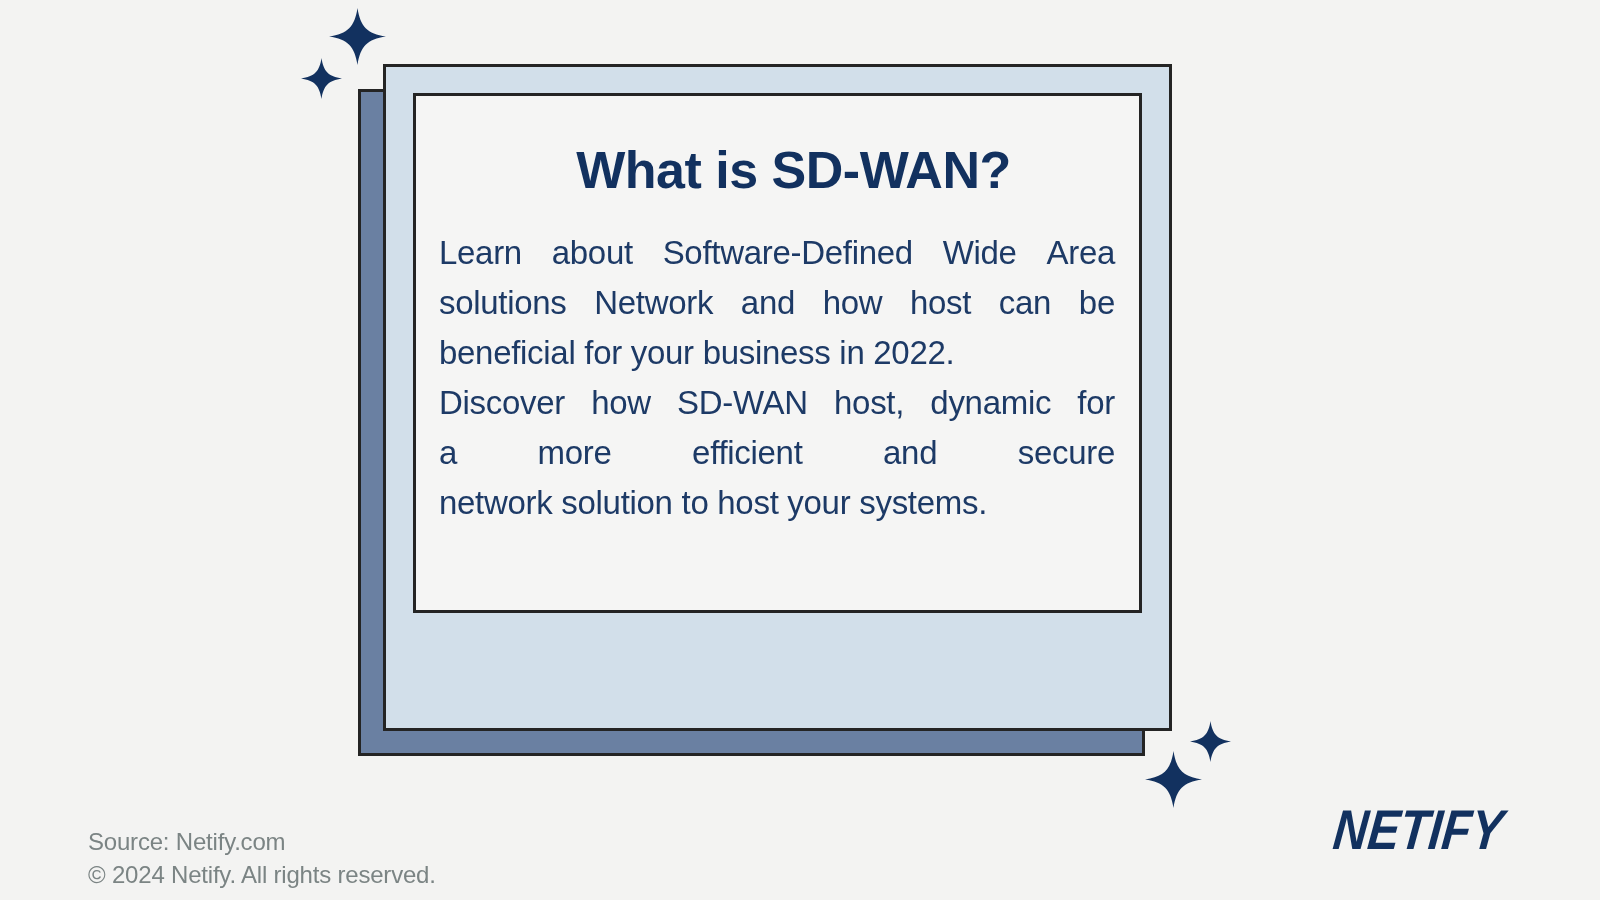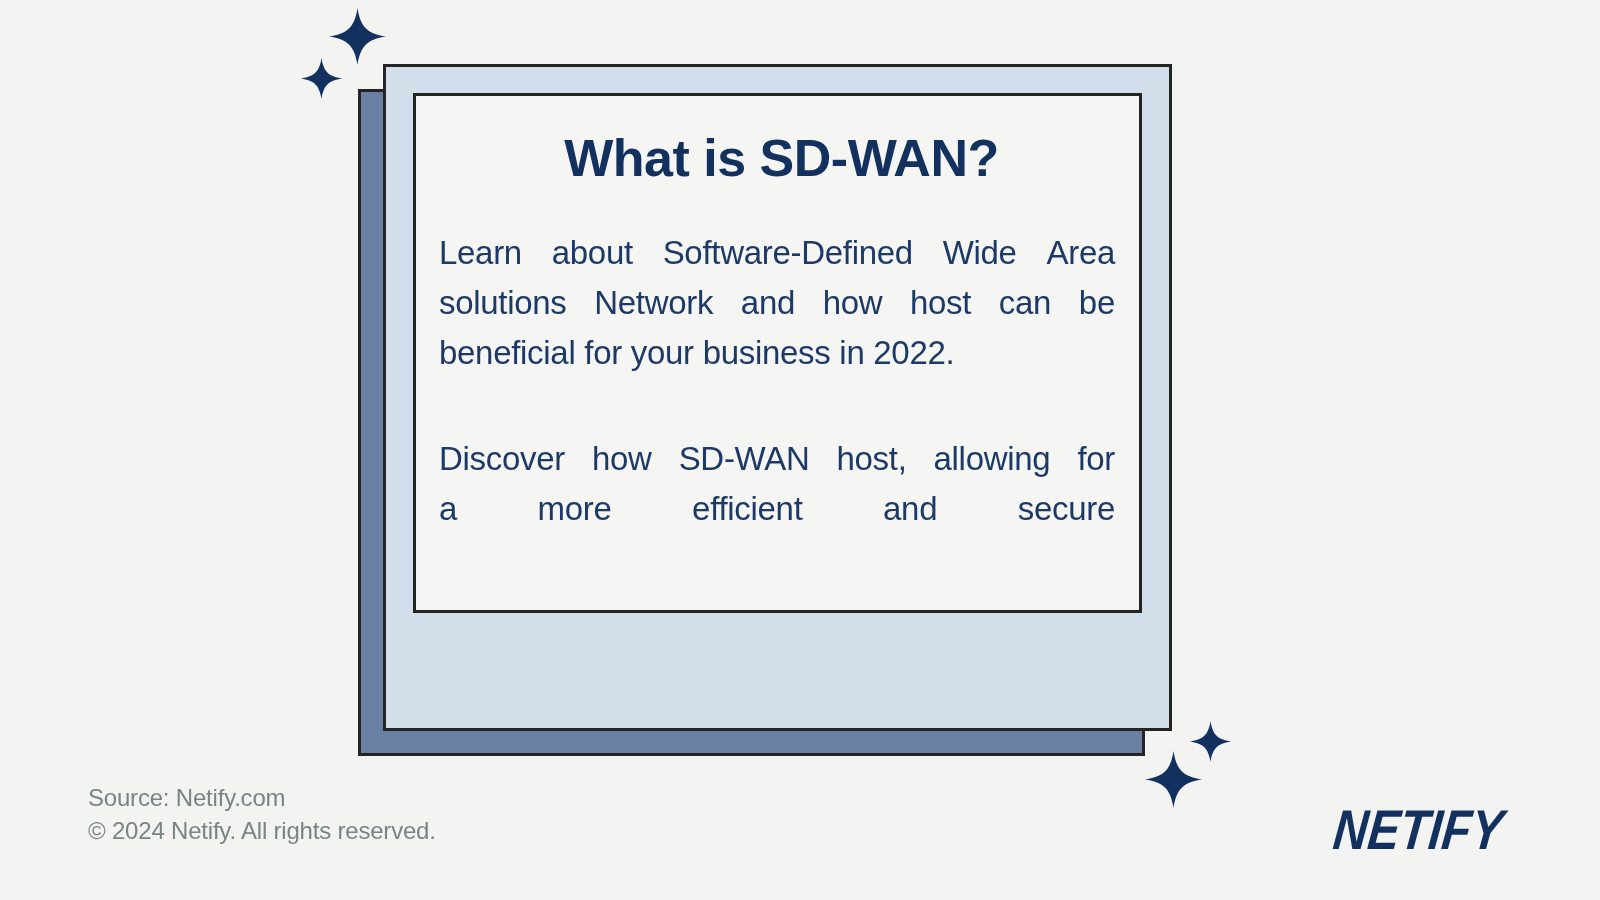--- a/index.html
+++ b/index.html
@@ -31,51 +31,51 @@
   }
   .inner-panel {
     left: 413px; top: 93px;
     width: 729px; height: 520px;
     background: var(--panel-bg, #f5f5f4);
   }
   .title {
     position: absolute;
     left: 413px; top: 126px;
     width: 729px;
-    margin: 4px;
+    margin: 16px;
     text-align: center;
     font-size: 52px;
     line-height: 56px;
     font-weight: bold;
     letter-spacing: -0.5px;
     color: var(--navy, #12315f);
   }
   .paras {
     position: absolute;
     left: 439px; top: 228px;
     width: 676px;
     color: var(--body-text, #1d3a66);
     font-size: 33px;
     letter-spacing: -0.3px;
   }
-  .para + .para { margin-top: 56px; }
+  .para + .para { }
   .pline { height: 50px; line-height: 50px; white-space: nowrap; }
   .pline.just {
     display: flex;
     justify-content: space-between;
   }
   .sparkle { position: absolute; color: var(--navy, #12315f); }
   .sparkle svg { display: block; width: 100%; height: 100%; }
   .sp-tl-big   { left: 329px; top:   8px; width: 57px; height: 57px; }
   .sp-tl-small { left: 301px; top:  58px; width: 41px; height: 41px; }
   .sp-br-small { left: 1190px; top: 721px; width: 41px; height: 41px; }
   .sp-br-big   { left: 1145px; top: 751px; width: 57px; height: 57px; }
   .source {
     position: absolute;
-    left: 88px; top: 781px;
+    left: 88px; top: 825px;
     font-size: 24px;
     line-height: 33px;
     letter-spacing: -0.2px;
     color: var(--muted, #7b8484);
   }
   .logo {
     position: absolute;
     right: 100px; top: 802px;
     font-size: 56px;
     line-height: 56px;
@@ -117,30 +117,31 @@
           <span>be</span>
         </div>
         <div class="pline">beneficial for your business in 2022.</div>
       </div>
       <div class="para">
         <div class="pline just">
           <span>Discover</span>
           <span>how</span>
           <span>SD-WAN</span>
           <span>host,</span>
-          <span>allowing</span>
+          <span>dynamic</span>
           <span>for</span>
         </div>
         <div class="pline just">
           <span>a</span>
           <span>more</span>
           <span>efficient</span>
           <span>and</span>
           <span>secure</span>
         </div>
+        <div class="pline">network solution to host your systems.</div>
       </div>
     </div>
 
   <span class="sparkle sp-tl-big">
     <svg viewBox="0 0 100 100" aria-hidden="true">
       <path fill="currentColor" d="M50 0 C55 33 67 45 100 50 C67 55 55 67 50 100 C45 67 33 55 0 50 C33 45 45 33 50 0 Z"></path>
     </svg>
   </span>
   <span class="sparkle sp-tl-small">
     <svg viewBox="0 0 100 100" aria-hidden="true">

